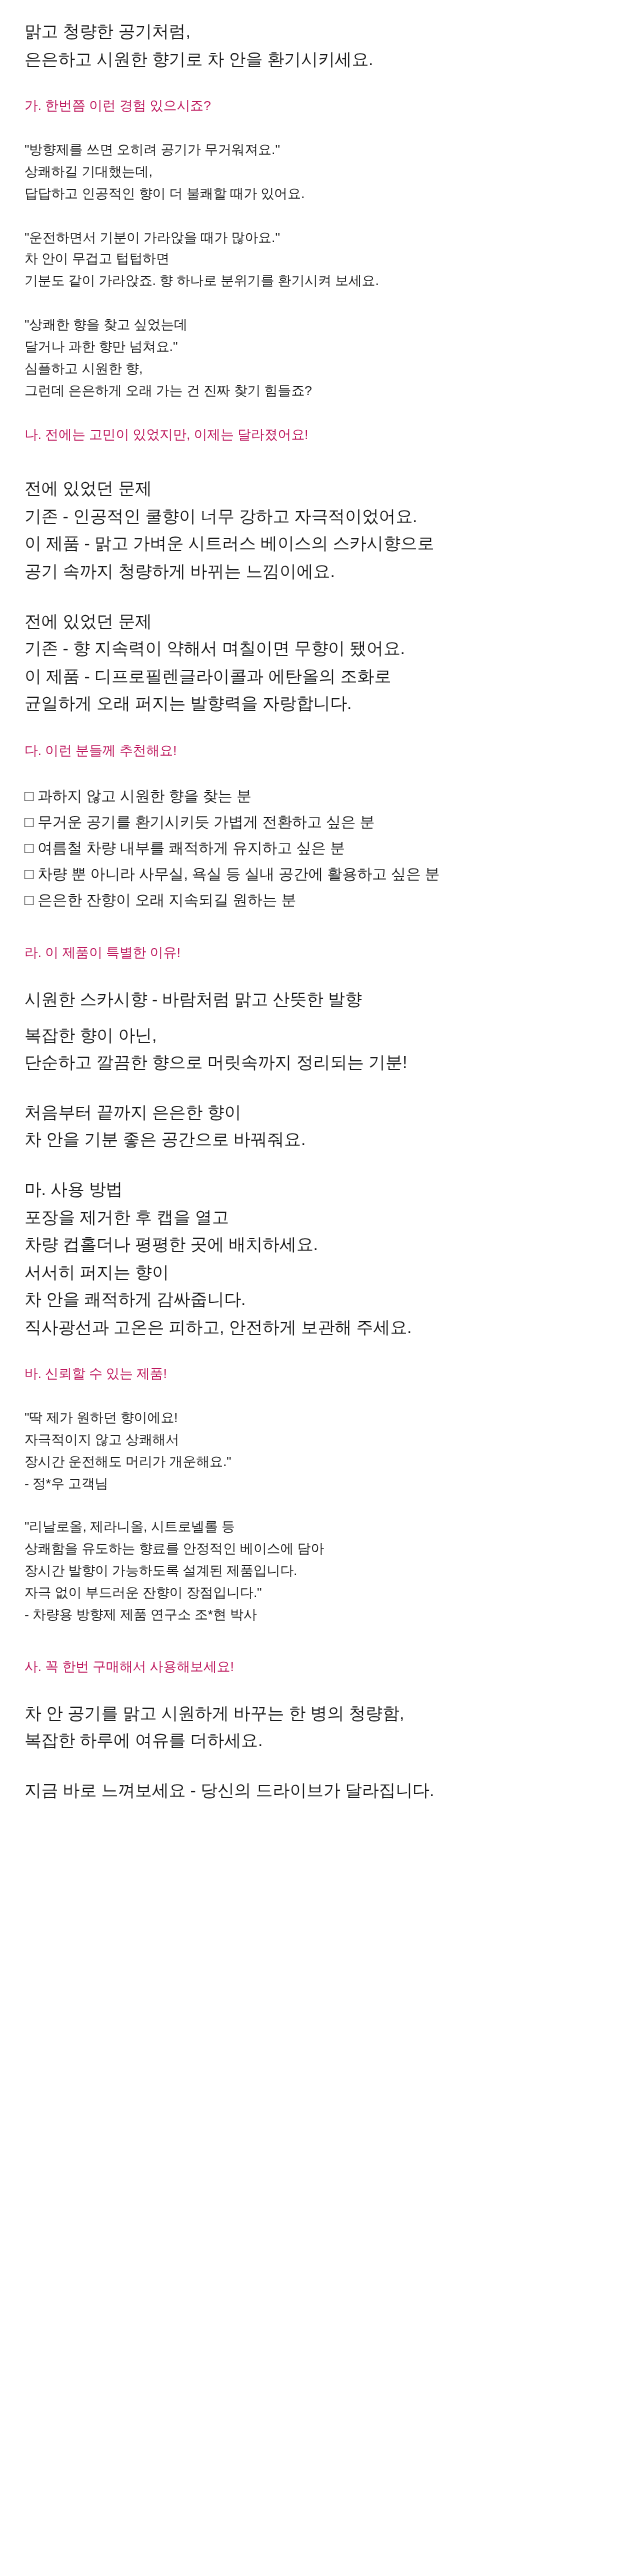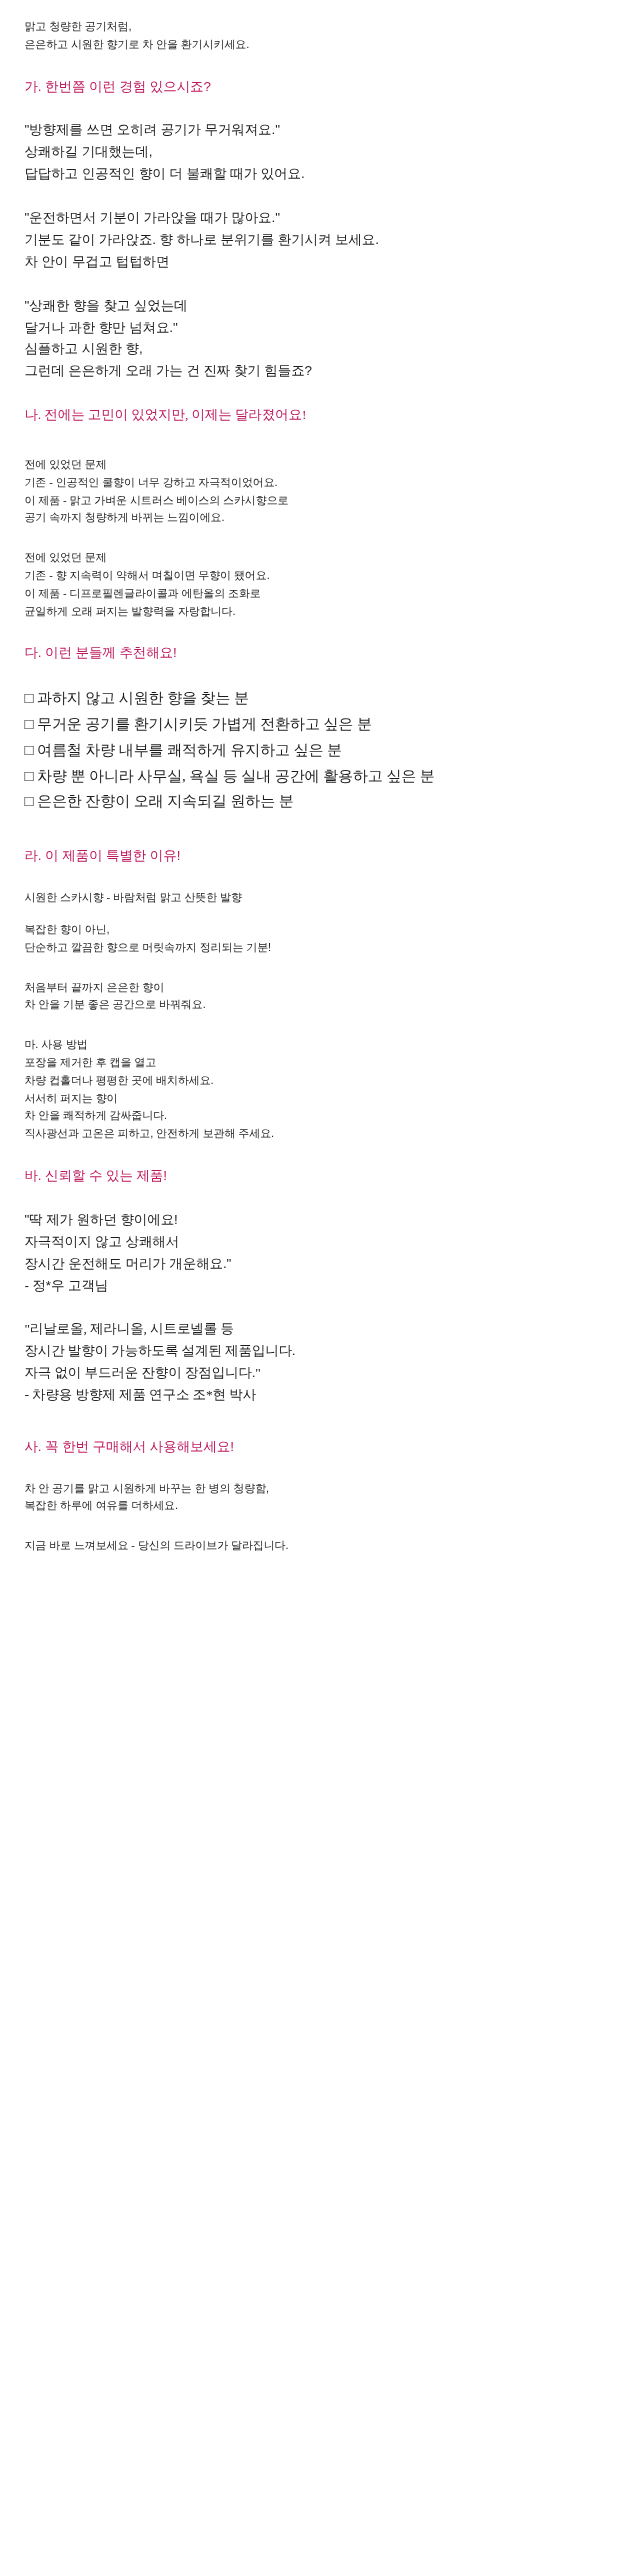--- a/index.html
+++ b/index.html
@@ -16,33 +16,33 @@
     width: 643px;
     min-height: 2576px;
     box-sizing: border-box;
     padding: 18px 24.4px 26px 24.4px;
     background: #ffffff;
   }
   .block {
     margin: 0 0 22px 0;
   }
   .line {
-    font-size: 11px;
+    font-size: 17px;
     line-height: 1.62;
     letter-spacing: -0.1px;
     color: #1c1c1c;
     white-space: pre-wrap;
   }
   .section-head .line {
     font-size: 13.5px;
     color: #be185d;
   }
-  .gap-sm { margin-bottom: 14px; }
+  .gap-sm { margin-bottom: 8px; }
   .gap-md { margin-bottom: 22px; }
-  .gap-lg { margin-bottom: 30px; font-family: Liberation Serif, serif; }
+  .gap-lg { margin-bottom: 30px; }
   .checklist .line {
     font-size: 15px;
     line-height: 1.72;
   }
   .quote .line {
     font-size: 13.5px;
   }
 </style>
 </head>
 <body>
@@ -59,22 +59,22 @@
   </div>
 
   <div class="block quote gap-md">
     <div class="line">"방향제를 쓰면 오히려 공기가 무거워져요."</div>
     <div class="line">상쾌하길 기대했는데,</div>
     <div class="line">답답하고 인공적인 향이 더 불쾌할 때가 있어요.</div>
   </div>
 
   <div class="block quote gap-md">
     <div class="line">"운전하면서 기분이 가라앉을 때가 많아요."</div>
+    <div class="line">차 안이 무겁고 텁텁하면</div>
     <div class="line">기분도 같이 가라앉죠. 향 하나로 분위기를 환기시켜 보세요.</div>
-    <div class="line">차 안이 무겁고 텁텁하면</div>
   </div>
 
   <div class="block quote gap-md">
     <div class="line">"상쾌한 향을 찾고 싶었는데</div>
     <div class="line">달거나 과한 향만 넘쳐요."</div>
     <div class="line">심플하고 시원한 향,</div>
     <div class="line">그런데 은은하게 오래 가는 건 진짜 찾기 힘들죠?</div>
   </div>
 
   <div class="block section-head gap-lg">
@@ -141,20 +141,21 @@
 
   <div class="block quote gap-md">
     <div class="line">"딱 제가 원하던 향이에요!</div>
     <div class="line">자극적이지 않고 상쾌해서</div>
     <div class="line">장시간 운전해도 머리가 개운해요."</div>
     <div class="line">- 정*우 고객님</div>
   </div>
 
   <div class="block quote gap-lg">
     <div class="line">"리날로올, 제라니올, 시트로넬롤 등</div>
+    <div class="line">상쾌함을 유도하는 향료를 안정적인 베이스에 담아</div>
     <div class="line">장시간 발향이 가능하도록 설계된 제품입니다.</div>
     <div class="line">자극 없이 부드러운 잔향이 장점입니다."</div>
     <div class="line">- 차량용 방향제 제품 연구소 조*현 박사</div>
   </div>
 
   <div class="block section-head gap-md">
     <div class="line">사. 꼭 한번 구매해서 사용해보세요!</div>
   </div>
 
   <div class="block gap-md">

